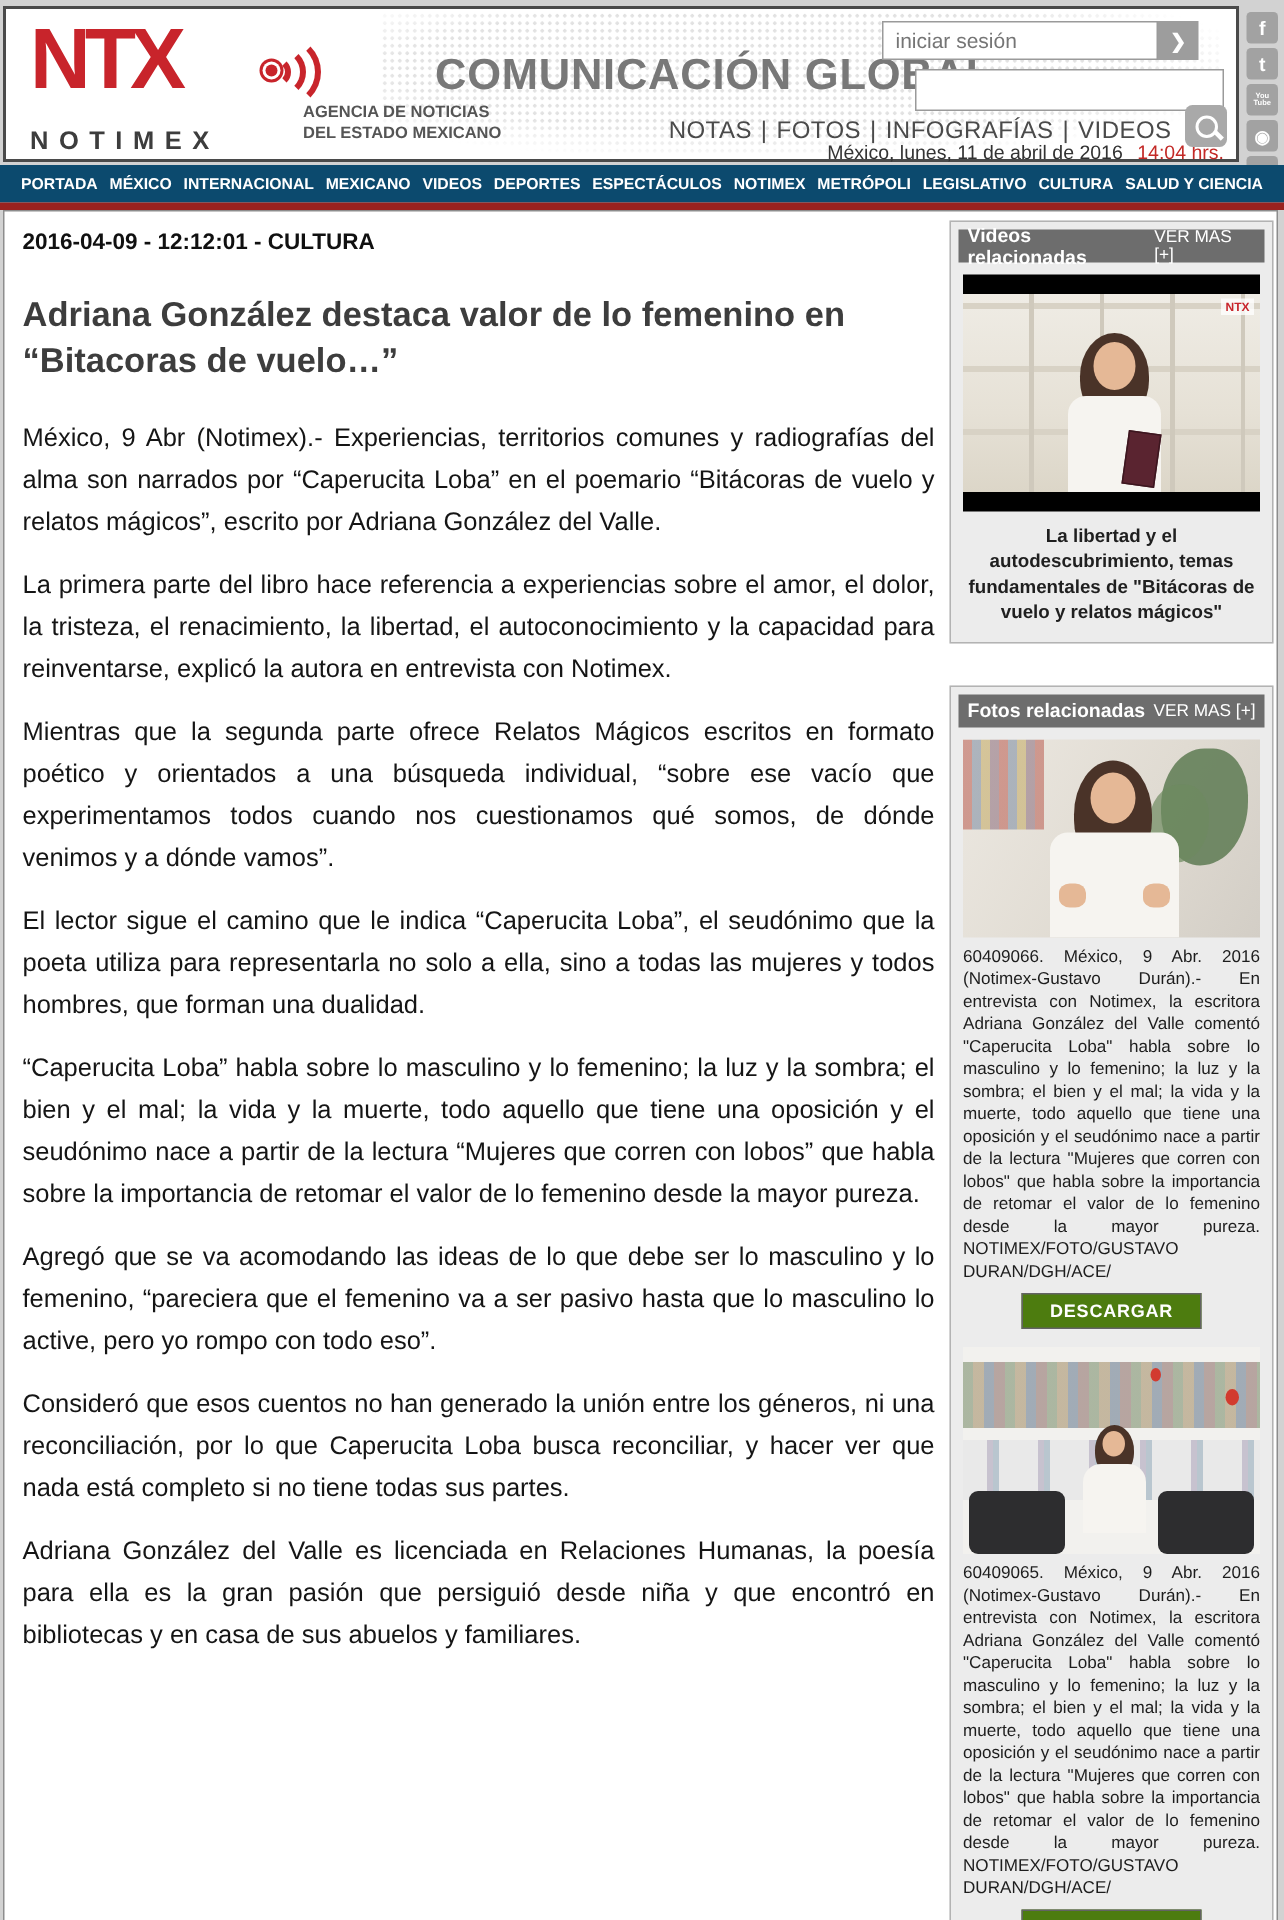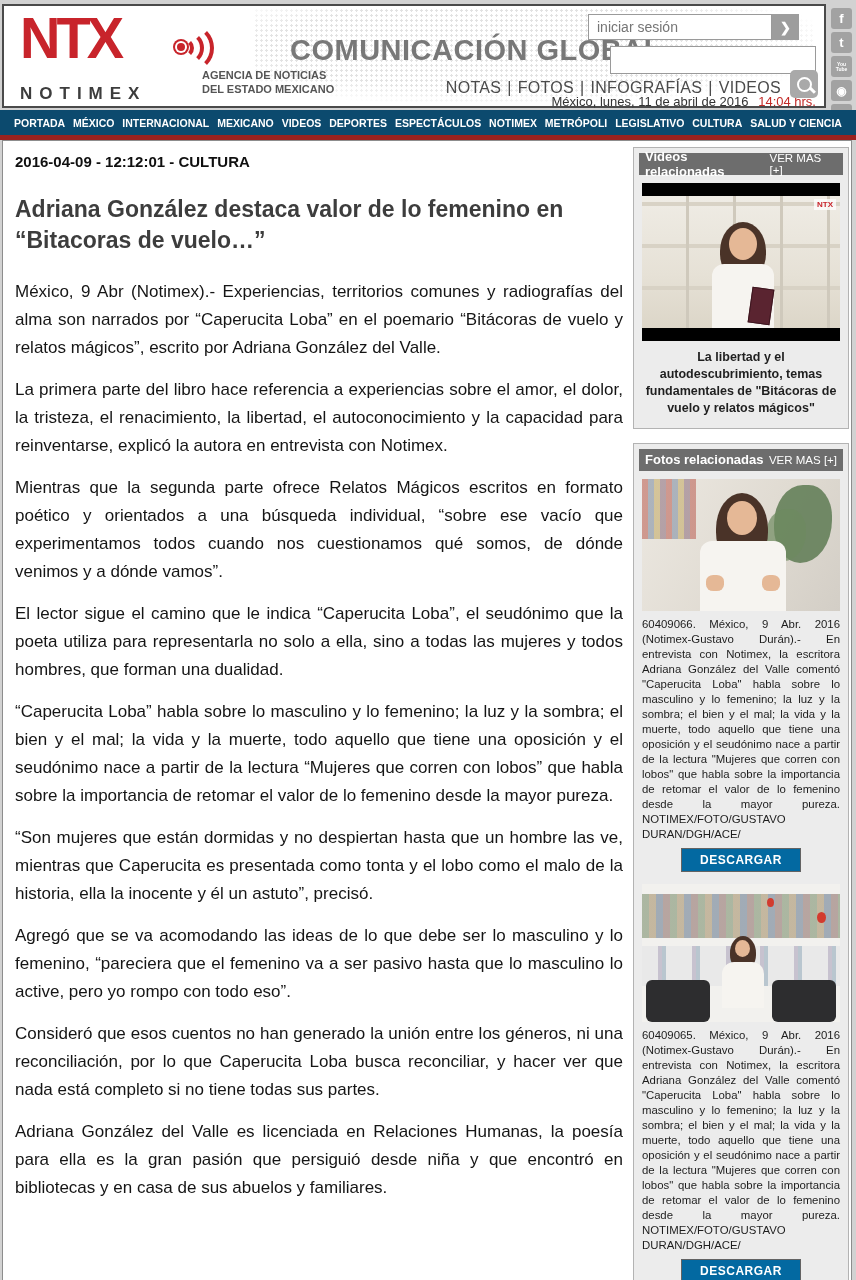--- a/index.html
+++ b/index.html
@@ -95,21 +95,21 @@
   .article-meta{font-size:15px;font-weight:bold;color:#101010;margin:6px 0 24px;}
   .article-title{
     font-size:23px;font-weight:bold;color:#3d3d3d;line-height:1.35;margin:0 0 22px;
   }
   .article-col p{
     font-size:17px;color:#151515;line-height:28px;text-align:justify;margin:0 0 14px;
   }
   
   .sidebar{position:absolute;left:630px;top:6px;width:216px;}
   .panel{
-    background:#ececec;border:1px solid #b3b3b3;margin-bottom:14px;padding:5px;box-sizing:border-box;
+    background:#ececec;border:1px solid #b3b3b3;margin-bottom:28px;padding:5px;box-sizing:border-box;
   }
   .panel-head{
     background:#6d6d6d;height:22px;display:flex;align-items:center;justify-content:space-between;
     padding:0 6px;
   }
   .panel-head .ph-title{font-size:13px;font-weight:bold;color:#fff;}
   .panel-head .ph-more{font-size:11.5px;color:#fff;cursor:pointer;}
   
   .video-thumb{position:relative;width:198px;height:158px;background:#000;margin:8px auto 4px;cursor:pointer;overflow:hidden;}
   .vt-img{position:absolute;left:0;right:0;top:13px;bottom:13px;
@@ -142,21 +142,21 @@
     background:repeating-linear-gradient(90deg,#9aa88e 0 7px,#b9a98c 7px 14px,#8d9aa8 14px 21px,#a8928d 21px 28px);opacity:.8;}
   .shelfband{position:absolute;left:0;top:62px;right:0;height:40px;
     background:repeating-linear-gradient(90deg,#e9e9e9 0 16px,#c7c2cf 16px 20px,#b9c6cf 20px 24px,#e9e9e9 24px 34px);}
   .chair{position:absolute;background:#2d2d2f;border-radius:6px;}
   .balloon{position:absolute;width:9px;height:11px;background:#d23b2f;border-radius:50% 50% 50% 50%;}
   .photo-caption{
     font-size:11.4px;line-height:15px;color:#1d1d1d;text-align:justify;margin:6px 3px 6px;
   }
   .btn-row{text-align:center;margin:4px 0 12px;}
   .descargar-btn{
-    background:#0369a1;border:1px solid #636363;color:#fff;font-weight:bold;font-size:12px;
+    background:#4d7c0f;border:1px solid #636363;color:#fff;font-weight:bold;font-size:12px;
     letter-spacing:.5px;padding:4px 18px;cursor:pointer;font-family:"Liberation Sans",sans-serif;
   }
 </style>
 </head>
 <body>
 
 <div class="header-box">
   <div class="map-dots"></div>
 
   <div class="logo-wrap">
@@ -226,21 +226,20 @@
 <div class="content-box">
 
   <div class="article-col">
     <div class="article-meta">2016-04-09 - 12:12:01 - CULTURA</div>
     <h1 class="article-title">Adriana González destaca valor de lo femenino en “Bitacoras de vuelo…”</h1>
     <p>México, 9 Abr (Notimex).- Experiencias, territorios comunes y radiografías del alma son narrados por “Caperucita Loba” en el poemario “Bitácoras de vuelo y relatos mágicos”, escrito por Adriana González del Valle.</p>
     <p>La primera parte del libro hace referencia a experiencias sobre el amor, el dolor, la tristeza, el renacimiento, la libertad, el autoconocimiento y la capacidad para reinventarse, explicó la autora en entrevista con Notimex.</p>
     <p>Mientras que la segunda parte ofrece Relatos Mágicos escritos en formato poético y orientados a una búsqueda individual, “sobre ese vacío que experimentamos todos cuando nos cuestionamos qué somos, de dónde venimos y a dónde vamos”.</p>
     <p>El lector sigue el camino que le indica “Caperucita Loba”, el seudónimo que la poeta utiliza para representarla no solo a ella, sino a todas las mujeres y todos hombres, que forman una dualidad.</p>
     <p>“Caperucita Loba” habla sobre lo masculino y lo femenino; la luz y la sombra; el bien y el mal; la vida y la muerte, todo aquello que tiene una oposición y el seudónimo nace a partir de la lectura “Mujeres que corren con lobos” que habla sobre la importancia de retomar el valor de lo femenino desde la mayor pureza.</p>
-    <p>“Son mujeres que están dormidas y no despiertan hasta que un hombre las ve, mientras que Caperucita es presentada como tonta y el lobo como el malo de la historia, ella la inocente y él un astuto”, precisó.</p>
     <p>Agregó que se va acomodando las ideas de lo que debe ser lo masculino y lo femenino, “pareciera que el femenino va a ser pasivo hasta que lo masculino lo active, pero yo rompo con todo eso”.</p>
     <p>Consideró que esos cuentos no han generado la unión entre los géneros, ni una reconciliación, por lo que Caperucita Loba busca reconciliar, y hacer ver que nada está completo si no tiene todas sus partes.</p>
     <p>Adriana González del Valle es licenciada en Relaciones Humanas, la poesía para ella es la gran pasión que persiguió desde niña y que encontró en bibliotecas y en casa de sus abuelos y familiares.</p>
 
   </div>
 
   <aside class="sidebar">
 
     <div class="panel">
       <div class="panel-head">

